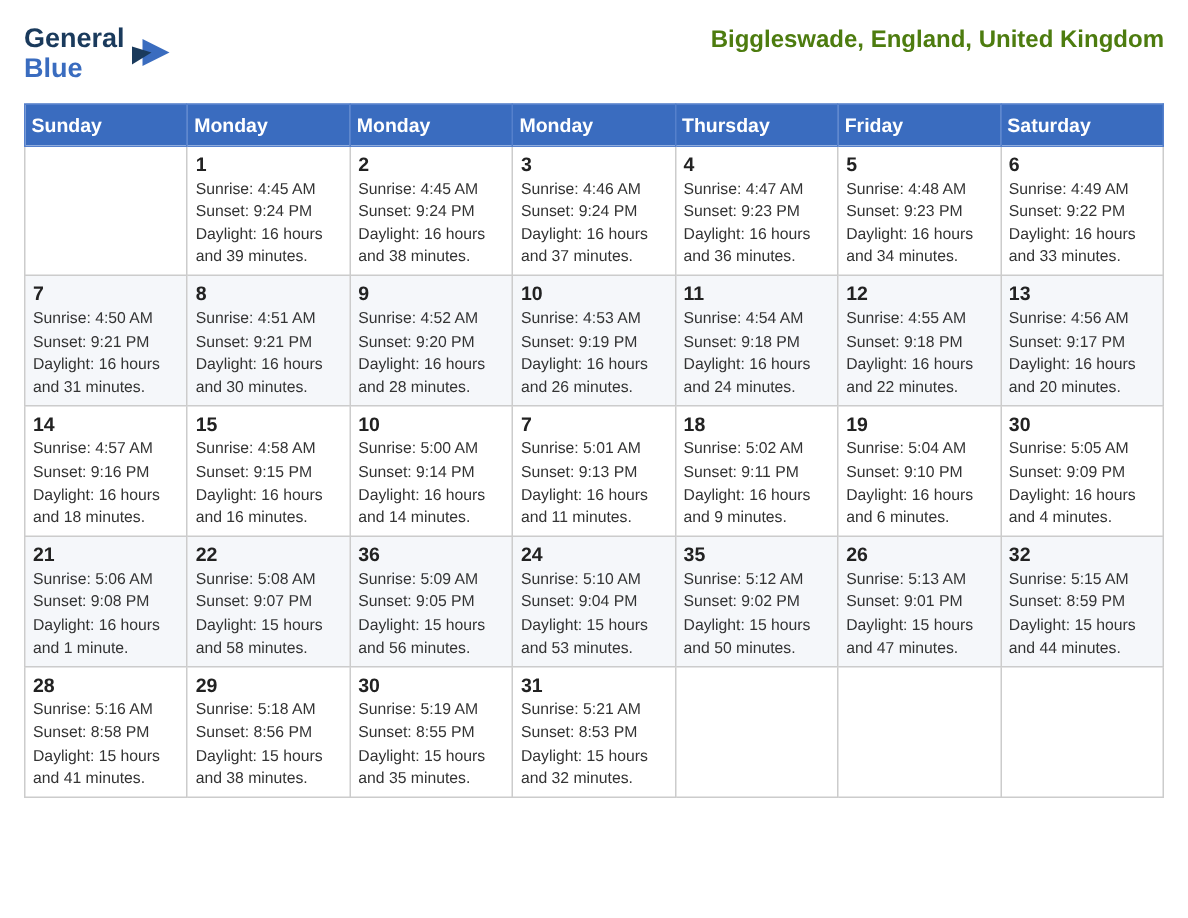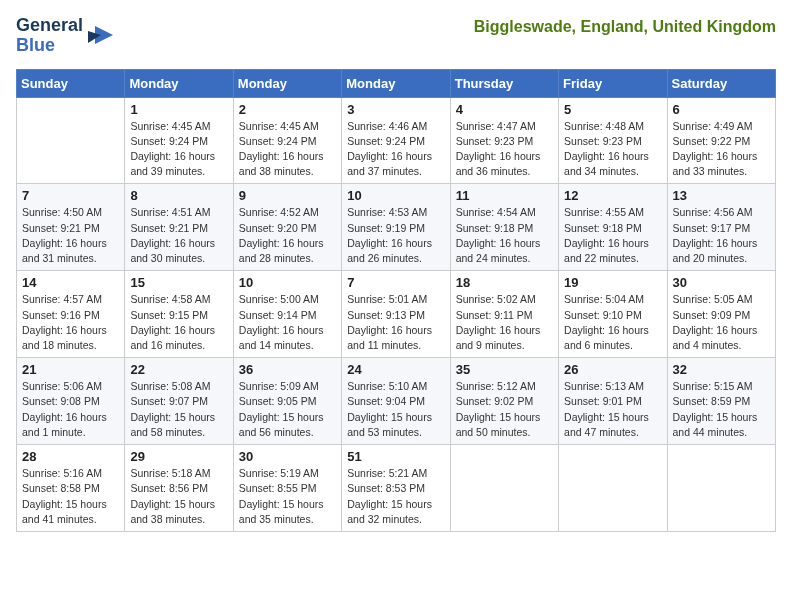--- a/index.html
+++ b/index.html
@@ -253,21 +253,21 @@
         </td>
         <td>
           <span class="day-number">29</span>
           <div class="day-info">Sunrise: 5:18 AM<br>Sunset: 8:56 PM<br>Daylight: 15 hours<br>and 38 minutes.</div>
         </td>
         <td>
           <span class="day-number">30</span>
           <div class="day-info">Sunrise: 5:19 AM<br>Sunset: 8:55 PM<br>Daylight: 15 hours<br>and 35 minutes.</div>
         </td>
         <td>
-          <span class="day-number">51</span>
+          <span class="day-number">31</span>
           <div class="day-info">Sunrise: 5:21 AM<br>Sunset: 8:53 PM<br>Daylight: 15 hours<br>and 32 minutes.</div>
         </td>
         <td class="empty-cell"></td>
         <td class="empty-cell"></td>
         <td class="empty-cell"></td>
       </tr>
     </tbody>
 </table>
 
 </body></html>

